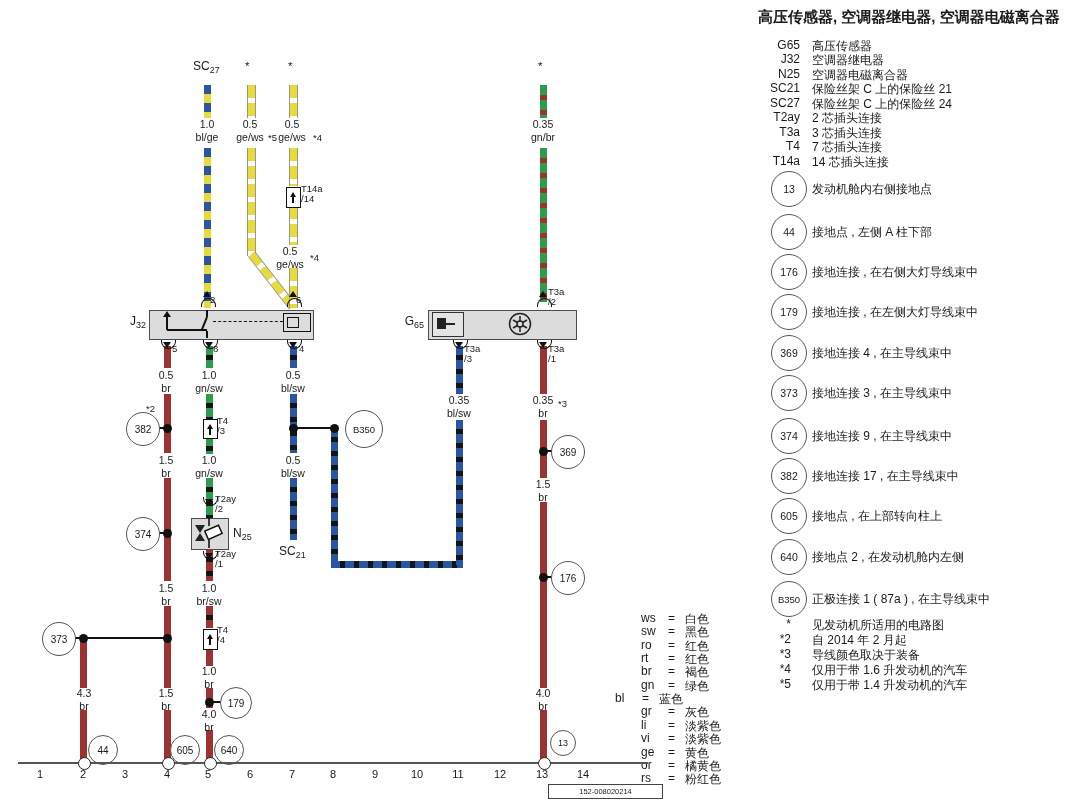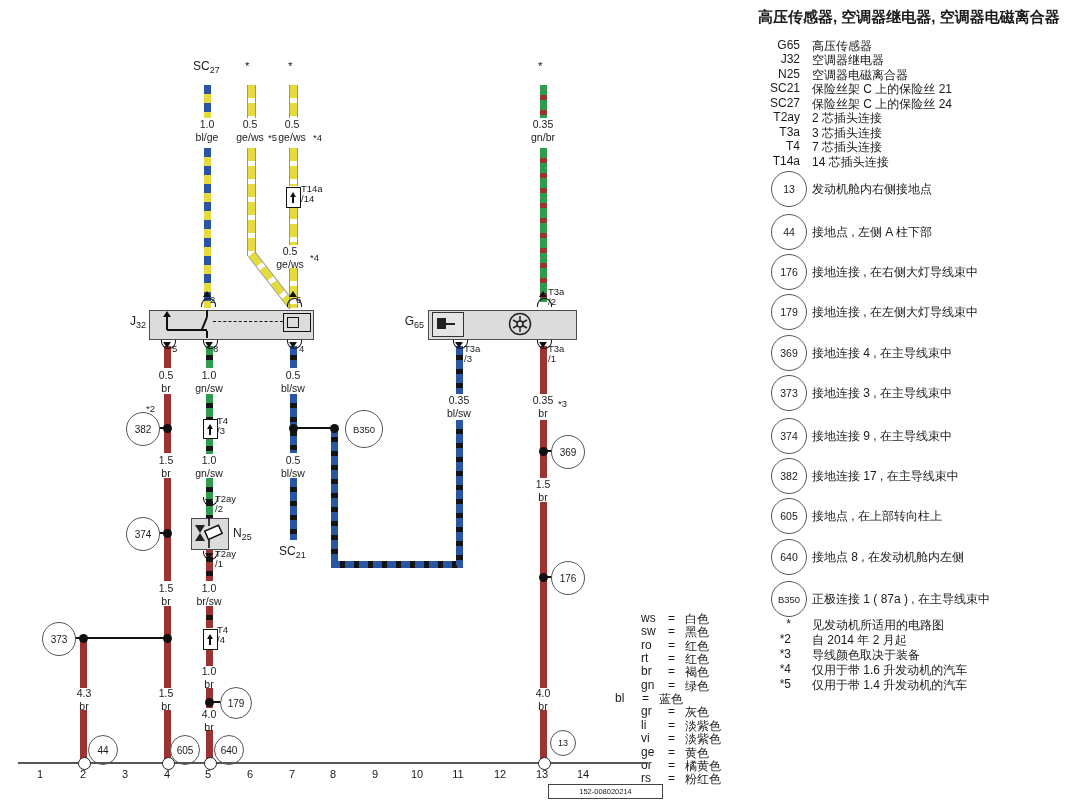--- a/index.html
+++ b/index.html
@@ -115,21 +115,21 @@
       <div class="gdesc" style="top:345px">接地连接 4 , 在主导线束中</div>
     <div class="pcirc" style="left:771px;top:375px">373</div>
       <div class="gdesc" style="top:385px">接地连接 3 , 在主导线束中</div>
     <div class="pcirc" style="left:771px;top:418px">374</div>
       <div class="gdesc" style="top:428px">接地连接 9 , 在主导线束中</div>
     <div class="pcirc" style="left:771px;top:458px">382</div>
       <div class="gdesc" style="top:468px">接地连接 17 , 在主导线束中</div>
     <div class="pcirc" style="left:771px;top:498px">605</div>
       <div class="gdesc" style="top:508px">接地点 , 在上部转向柱上</div>
     <div class="pcirc" style="left:771px;top:539px">640</div>
-      <div class="gdesc" style="top:549px">接地点 8 , 在发动机舱内左侧</div>
+      <div class="gdesc" style="top:549px">接地点 2 , 在发动机舱内左侧</div>
     <div class="pcirc" style="left:771px;top:581px;font-size:9.5px">B350</div>
       <div class="gdesc" style="top:591px">正极连接 1 ( 87a ) , 在主导线束中</div>
   </div>
 
   <div>
     <div class="ncode" style="left:758px;top:617px">*</div>
       <div class="gdesc" style="top:617px">见发动机所适用的电路图</div>
     <div class="ncode" style="left:758px;top:632px">*2</div>
       <div class="gdesc" style="top:632px">自 2014 年 2 月起</div>
     <div class="ncode" style="left:758px;top:647px">*3</div>

